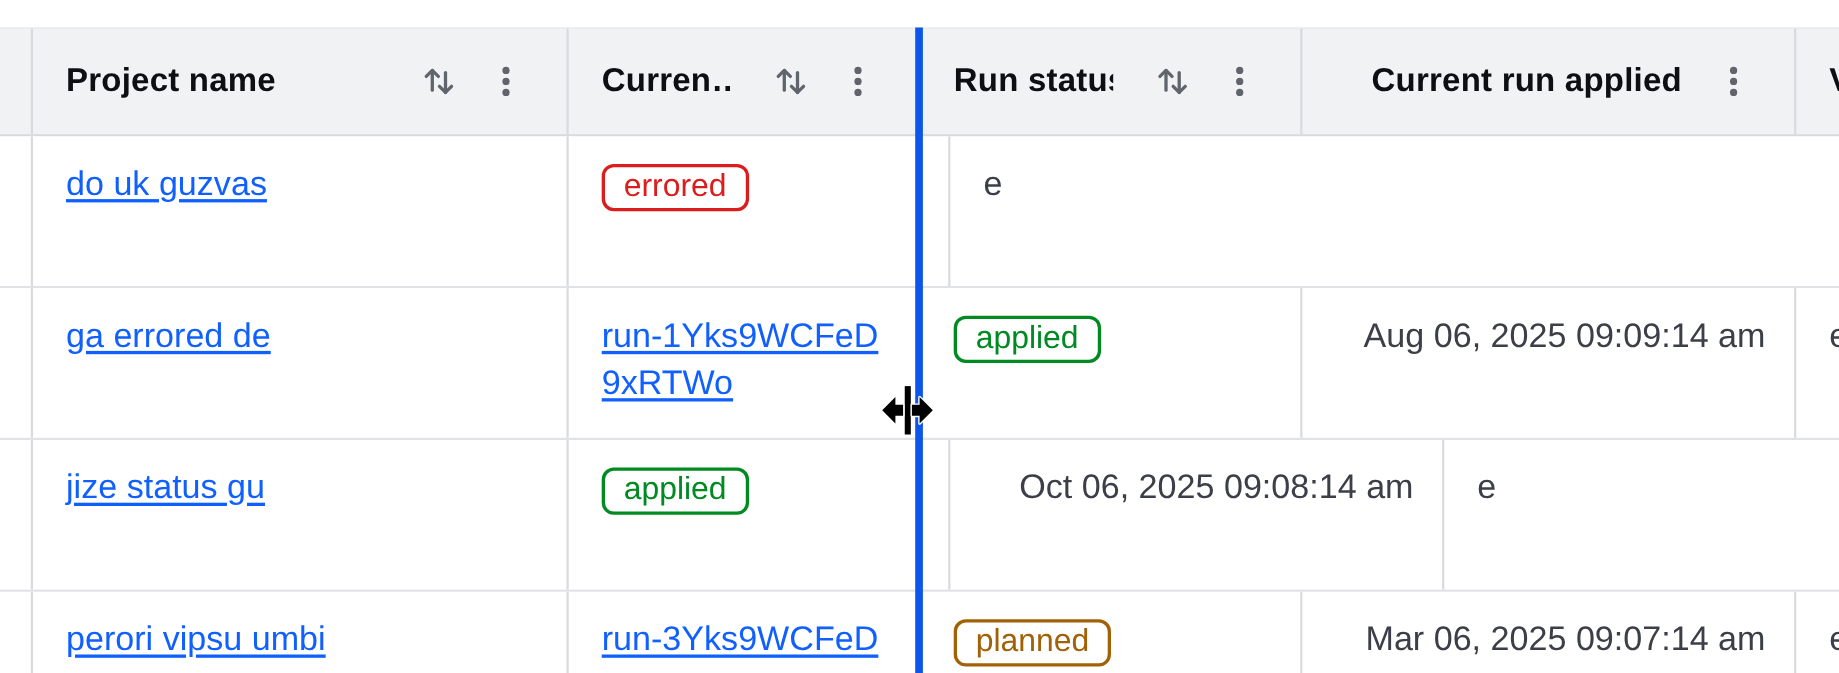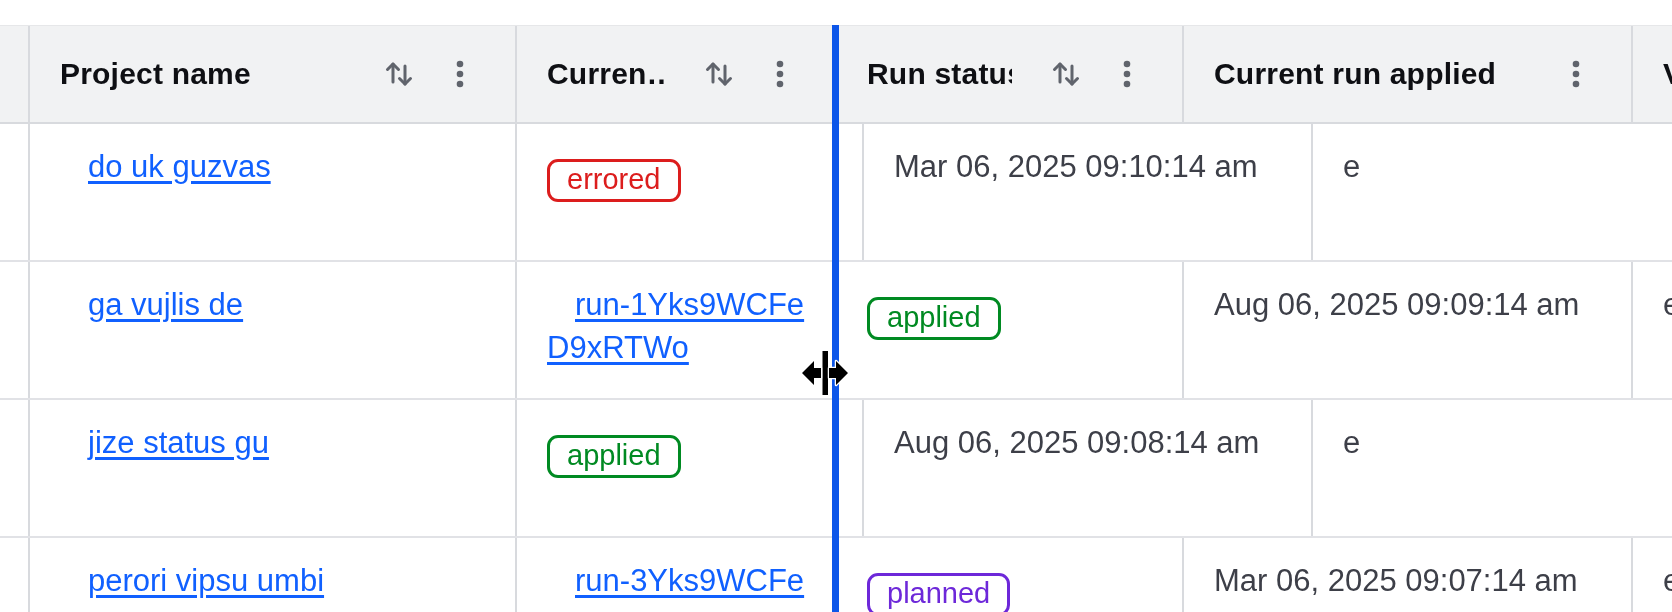--- a/index.html
+++ b/index.html
@@ -28,29 +28,29 @@
   .tr{display:flex;height:136px;background:#fff;border-bottom:2px solid var(--border_row);}
   .td{
     box-sizing:border-box;padding:21px 26px 0 30px;
     font-size:31px;line-height:43px;color:var(--body_text);
     border-right:2px solid var(--border_column);
   }
   .c0{width:30px;padding:0;}
   .c1{width:487px;}
   .c2{width:320px;justify-content:center;}
   .c3{width:347px;}
-  .c4{width:449px;}
+  .c4{width:449px;text-align:right;}
   .c5{width:220px;border-right:none;}
   .link{
     color:var(--link_blue);text-decoration:underline;
-    text-decoration-thickness:2.5px;text-underline-offset:4px;cursor:pointer;margin-left:28px;
+    text-decoration-thickness:2.5px;text-underline-offset:4px;cursor:pointer;
   }
   .run-id{word-break:break-all;}
   .badge{
-    display:inline-block;margin-top:14px;padding:1px 17px 3px;
+    display:inline-block;margin-top:4px;padding:1px 17px 3px;
     border:3px solid currentColor;border-radius:11px;background:#fff;
     font-size:29px;line-height:33px;font-weight:400;
   }
   .resize-line{position:absolute;left:832px;top:25px;width:7px;height:587px;background:var(--accent_blue);z-index:5;cursor:col-resize;}
   .resize-cursor{position:absolute;left:800px;top:348px;z-index:6;pointer-events:none;}
 </style>
 </head>
 <body>
 
 <div class="viewport" style="--accent_blue: #0c56e9; --link_blue: #1060ff; --header_bg: #f1f2f3; --header_text: #0e0f13; --body_text: #3d3f48; --icon_gray: #60646c; --border_column: #d8dade; --border_row: #e1e2e6; --badge_critical: #dc1d1d; --badge_success: #008a22; --badge_warning: #b35a00;">
@@ -123,43 +123,42 @@
         </div>
         <div class="th c5">
           <span class="th-label">V</span>
         </div>
       </div>
     <div class="tbody">
         <div class="tr">
           <div class="td c0"></div>
           <div class="td c1"><a class="link">do uk guzvas</a></div>
           <div class="td c3"><span class="badge" style="color: rgb(220, 29, 29);">errored</span></div>
-          <div class="td c4"><span>Mar 06, 2025 09:10:14 am</span></div>
           <div class="td c5"><span>e</span></div>
         </div>
         <div class="tr">
           <div class="td c0"></div>
-          <div class="td c1"><a class="link">ga vujlis de</a></div>
+          <div class="td c1"><a class="link">ga errored de</a></div>
           <div class="td c2"><a class="link run-id">run-1Yks9WCFeD9xRTWo</a></div>
           <div class="td c3"><span class="badge" style="color: rgb(0, 138, 34);">applied</span></div>
           <div class="td c4"><span>Aug 06, 2025 09:09:14 am</span></div>
           <div class="td c5"><span>e</span></div>
         </div>
         <div class="tr">
           <div class="td c0"></div>
           <div class="td c1"><a class="link">jize status gu</a></div>
           <div class="td c3"><span class="badge" style="color: rgb(0, 138, 34);">applied</span></div>
-          <div class="td c4"><span>Aug 06, 2025 09:08:14 am</span></div>
+          <div class="td c4"><span>Oct 06, 2025 09:08:14 am</span></div>
           <div class="td c5"><span>e</span></div>
         </div>
         <div class="tr">
           <div class="td c0"></div>
           <div class="td c1"><a class="link">perori vipsu umbi</a></div>
           <div class="td c2"><a class="link run-id">run-3Yks9WCFeD9xRTWo</a></div>
-          <div class="td c3"><span class="badge" style="color: #6d28d9;">planned</span></div>
+          <div class="td c3"><span class="badge" style="color: #a16207;">planned</span></div>
           <div class="td c4"><span>Mar 06, 2025 09:07:14 am</span></div>
           <div class="td c5"><span>e</span></div>
         </div>
       </div>
   </div>
 
   <div class="resize-line"></div>
 
   <svg class="resize-cursor" width="50" height="50" viewBox="0 0 50 50">
     <g stroke="#ffffff" stroke-width="2.5" fill="#000000" paint-order="stroke" stroke-linejoin="round">

